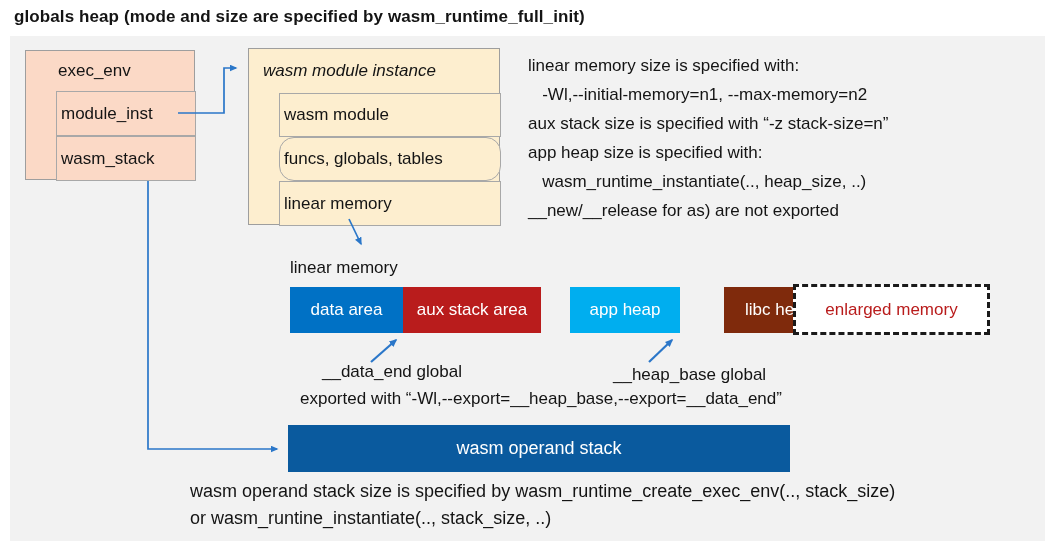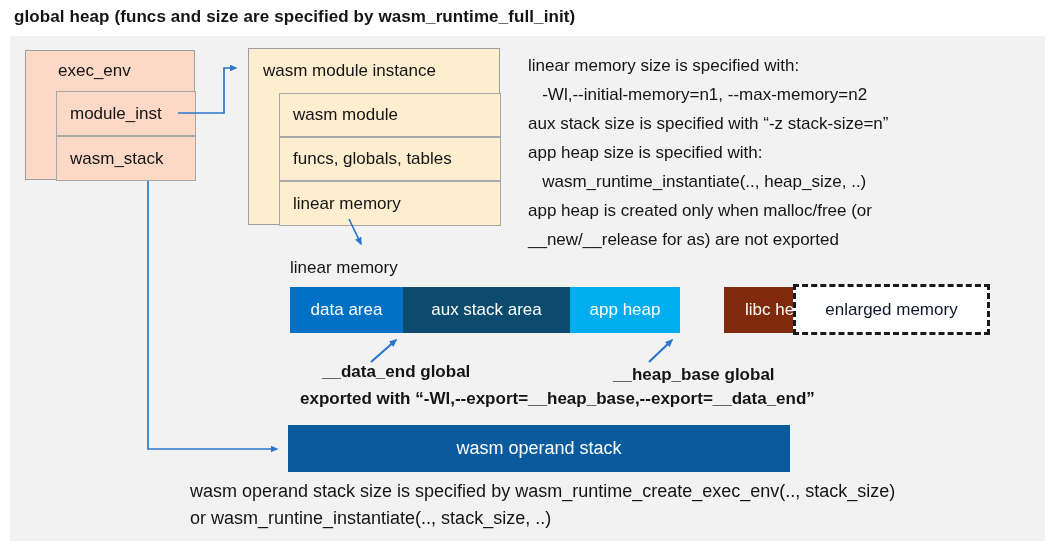--- a/index.html
+++ b/index.html
@@ -6,85 +6,84 @@
   #canvas{
     position:relative;width:1054px;height:547px;background:#ffffff;
     font-family:"Liberation Sans",sans-serif;color:#141414;overflow:hidden;
   }
   .abs{position:absolute;box-sizing:border-box;}
   #panel{left:10px;top:36px;width:1035px;height:505px;background:#f2f2f2;}
   #title{left:14px;top:7px;font-size:17px;font-weight:600;letter-spacing:0.1px;}
 
   .box{border:1px solid #9e9e9e;}
   .hdr{display:flex;align-items:center;padding-left:14px;font-size:17px;}
-  .inner-row{border:1px solid #a8a8a8;display:flex;align-items:center;padding-left:13px;font-size:17px;}
+  .inner-row{border:1px solid #a8a8a8;display:flex;align-items:center;padding-left:4px;font-size:17px;}
 
   #notes-right{left:528px;top:51px;width:505px;font-size:17px;line-height:29px;}
   .note-line{white-space:pre;}
 
   #lm-label{left:290px;top:258px;font-size:17px;}
   .seg{top:287px;height:46px;display:flex;align-items:center;justify-content:center;
        color:#ffffff;font-size:17px;}
   #enlarged{left:793px;top:284px;width:197px;height:51px;background:#ffffff;
        border:3px dashed #1a1a1a;display:flex;align-items:center;justify-content:center;
        font-size:17px;}
 
-  .annot{font-size:17px;font-weight:bold;}
+  .annot{font-size:17px;}
   #annot-data-end{left:322px;top:362px;}
   #annot-heap-base{left:600px;top:365px;margin-left:13px;}
   #annot-exported{left:300px;top:389px;}
 
   #operand-bar{left:288px;top:425px;width:502px;height:47px;display:flex;
        align-items:center;justify-content:center;color:#fff;font-size:18px;}
 
   #notes-bottom{left:190px;top:478px;width:860px;font-size:18px;line-height:27px;}
 
   #arrows{left:0;top:0;width:1054px;height:547px;pointer-events:none;}
   .arrow{fill:none;stroke-width:1.7px;}
   .arrow-thick{fill:none;stroke-width:2.2px;}
 </style>
 </head>
 <body>
 
 <div id="canvas">
 
   <div id="panel" class="abs" style="background-color: rgb(242, 242, 242);"></div>
 
-  <div id="title" class="abs">global heap (funcs and size are specified by wasm_runtime_full_init)</div>
+  <div id="title" class="abs">globals heap (mode and size are specified by wasm_runtime_full_init)</div>
 
   <div class="abs box" style="left: 25px; top: 50px; width: 170px; height: 130px; background-color: rgb(251, 217, 198);">
     <div class="hdr" style="height:40px;padding-left:32px;">exec_env</div>
     <div class="abs inner-row" style="left: 30px; top: 40px; width: 140px; height: 45px; background-color: rgb(251, 217, 198);">module_inst</div>
     <div class="abs inner-row" style="left: 30px; top: 85px; width: 140px; height: 45px; background-color: rgb(251, 217, 198);">wasm_stack</div>
   </div>
 
   <div class="abs box" style="left: 248px; top: 48px; width: 252px; height: 177px; background-color: rgb(253, 238, 207);">
-    <div class="hdr" style="height:44px;">wasm module instance</div>
+    <div class="hdr" style="height:44px;font-style:italic;">wasm module instance</div>
     <div class="abs inner-row" style="left: 30px; top: 44px; width: 222px; height: 44px; background-color: rgb(253, 238, 207);">wasm module</div>
-    <div class="abs inner-row" style="left: 30px; top: 88px; width: 222px; height: 44px; background-color: rgb(253, 238, 207);">funcs, globals, tables</div>
+    <div class="abs inner-row" style="left: 30px; top: 88px; width: 222px; height: 44px; background-color: rgb(253, 238, 207); border-radius: 15px;">funcs, globals, tables</div>
     <div class="abs inner-row" style="left: 30px; top: 132px; width: 222px; height: 45px; background-color: rgb(253, 238, 207);">linear memory</div>
   </div>
 
   <div id="notes-right" class="abs">
     <div class="note-line">linear memory size is specified with:</div>
     <div class="note-line">   -Wl,--initial-memory=n1, --max-memory=n2</div>
     <div class="note-line">aux stack size is specified with “-z stack-size=n”</div>
     <div class="note-line">app heap size is specified with:</div>
     <div class="note-line">   wasm_runtime_instantiate(.., heap_size, ..)</div>
-    <div class="note-line">app heap is created only when malloc/free (or</div>
     <div class="note-line">__new/__release for as) are not exported</div>
   </div>
 
   <div id="lm-label" class="abs">linear memory</div>
 
   <div class="abs seg" style="left: 290px; width: 113px; background-color: rgb(0, 113, 197);">data area</div>
-  <div class="abs seg" style="left: 403px; width: 167px; background-color: #0c4a6e;">aux stack area</div>
+  <div class="abs seg" style="left: 403px; width: 138px; background-color: #b91c1c;">aux stack area</div>
   <div class="abs seg" style="left: 570px; width: 110px; background-color: rgb(0, 174, 239);">app heap</div>
   <div class="abs seg" style="left: 680px; width: 110px; background-color: rgb(127, 42, 12); margin-left: 44px;">libc heap</div>
-  <div id="enlarged" class="abs" style="color: #0f172a;">enlarged memory</div>
+  <div id="enlarged" class="abs" style="color: #b91c1c;">enlarged memory</div>
 
   <div id="annot-data-end" class="abs annot">__data_end global</div>
   <div id="annot-heap-base" class="abs annot">__heap_base global</div>
   <div id="annot-exported" class="abs annot">exported with “-Wl,--export=__heap_base,--export=__data_end”</div>
 
   <div id="operand-bar" class="abs" style="background-color: rgb(10, 90, 158);">wasm operand stack</div>
 
   <div id="notes-bottom" class="abs">
     <div class="note-line">wasm operand stack size is specified by wasm_runtime_create_exec_env(.., stack_size)</div>
     <div class="note-line">or wasm_runtine_instantiate(.., stack_size, ..)</div>

